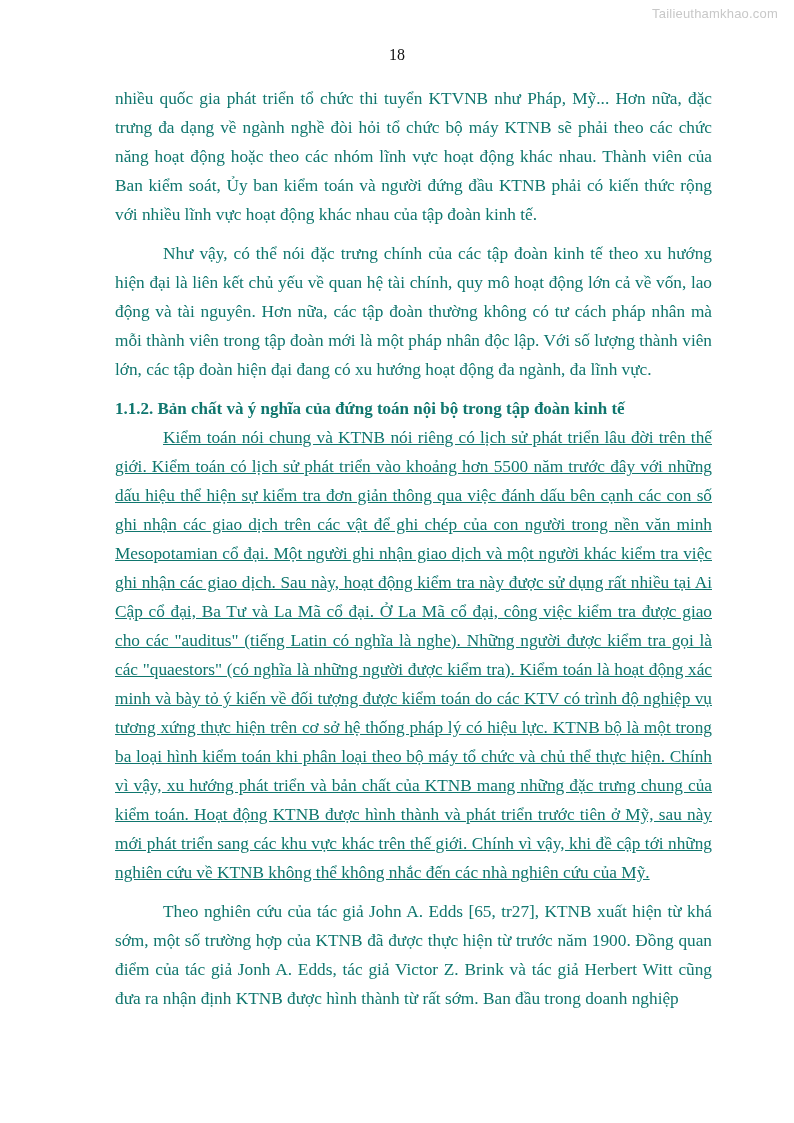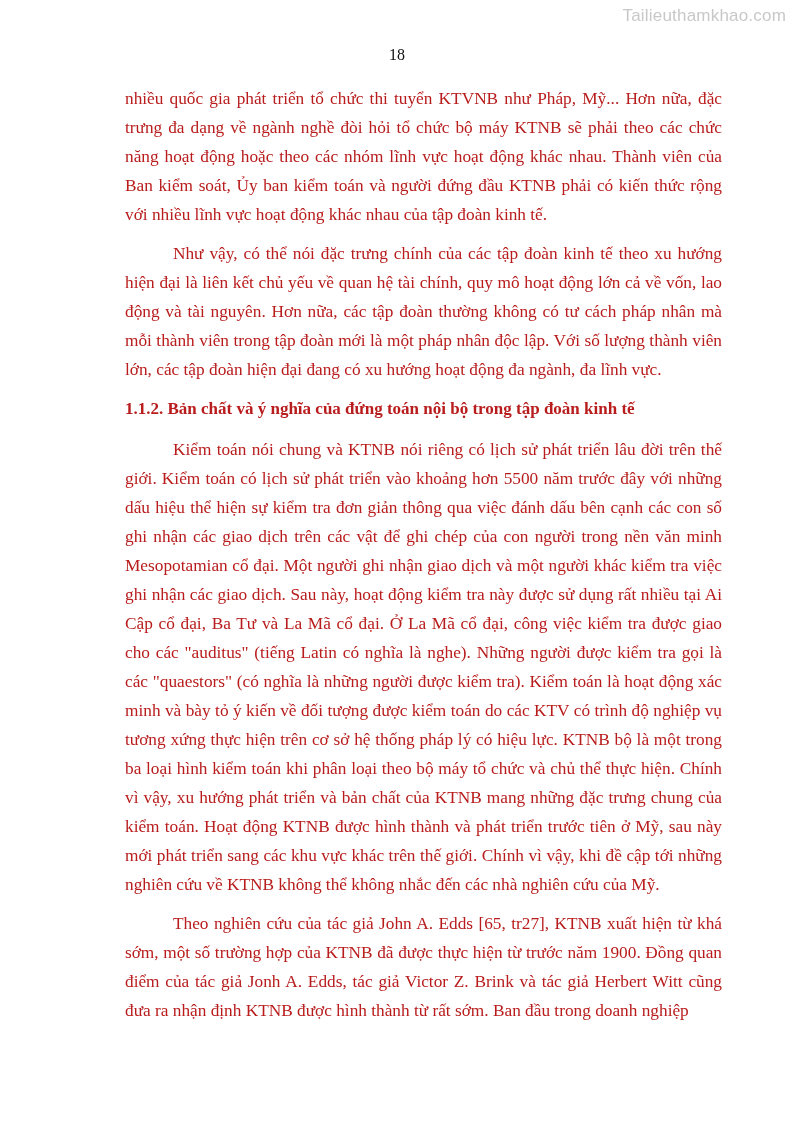--- a/index.html
+++ b/index.html
@@ -1,37 +1,37 @@
 <!DOCTYPE html>
 <html><head>
 <meta charset="utf-8">
 <style>
   html, body { margin: 0; padding: 0; background: #ffffff; }
   body { width: 794px; height: 1123px; position: relative; overflow: hidden; }
   .watermark {
-    position: absolute; top: 6px; right: 8px;
-    font-family: "Liberation Sans", sans-serif; font-size: 17px;
+    position: absolute; top: 6px; right: 16px;
+    font-family: "Liberation Sans", sans-serif; font-size: 13px;
     color: #c8c8c8; letter-spacing: 0.2px;
   }
   .page-number {
     position: absolute; top: 46px; left: 0; width: 794px; text-align: center;
     font-family: "Liberation Serif", serif; font-size: 16px; color: #111;
   }
   .content {
-    position: absolute; top: 84px; left: 125px; width: 597px;
-    font-family: "Liberation Serif", serif; font-size: 17.3px; color: #b91c1c;
+    position: absolute; top: 84px; left: 115px; width: 597px;
+    font-family: "Liberation Serif", serif; font-size: 17.3px; color: #0f766e;
     line-height: 29px;
   }
   .para { margin: 0; text-align: justify; text-align-last: left; }
   .para.indent { text-indent: 48px; }
   .para + .para { margin-top: 10px; }
   .heading {
     margin: 10px 0 0 0; font-weight: bold; font-size: 17px; line-height: 29px;
   }
-  .heading + .para { margin-top: 12px; }
+  .heading + .para { margin-top: 0; text-decoration: underline; }
 </style>
 </head>
 <body>
 
 <div class="watermark">Tailieuthamkhao.com</div>
 <div class="page-number">18</div>
 
 <div class="content">
   <p class="para">nhiều quốc gia phát triển tổ chức thi tuyển KTVNB như Pháp, Mỹ... Hơn nữa, đặc trưng đa dạng về ngành nghề đòi hỏi tổ chức bộ máy KTNB sẽ phải theo các chức năng hoạt động hoặc theo các nhóm lĩnh vực hoạt động khác nhau. Thành viên của Ban kiểm soát, Ủy ban kiểm toán và người đứng đầu KTNB phải có kiến thức rộng với nhiều lĩnh vực hoạt động khác nhau của tập đoàn kinh tế.</p>
   <p class="para indent">Như vậy, có thể nói đặc trưng chính của các tập đoàn kinh tế theo xu hướng hiện đại là liên kết chủ yếu về quan hệ tài chính, quy mô hoạt động lớn cả về vốn, lao động và tài nguyên. Hơn nữa, các tập đoàn thường không có tư cách pháp nhân mà mỗi thành viên trong tập đoàn mới là một pháp nhân độc lập. Với số lượng thành viên lớn, các tập đoàn hiện đại đang có xu hướng hoạt động đa ngành, đa lĩnh vực.</p>

